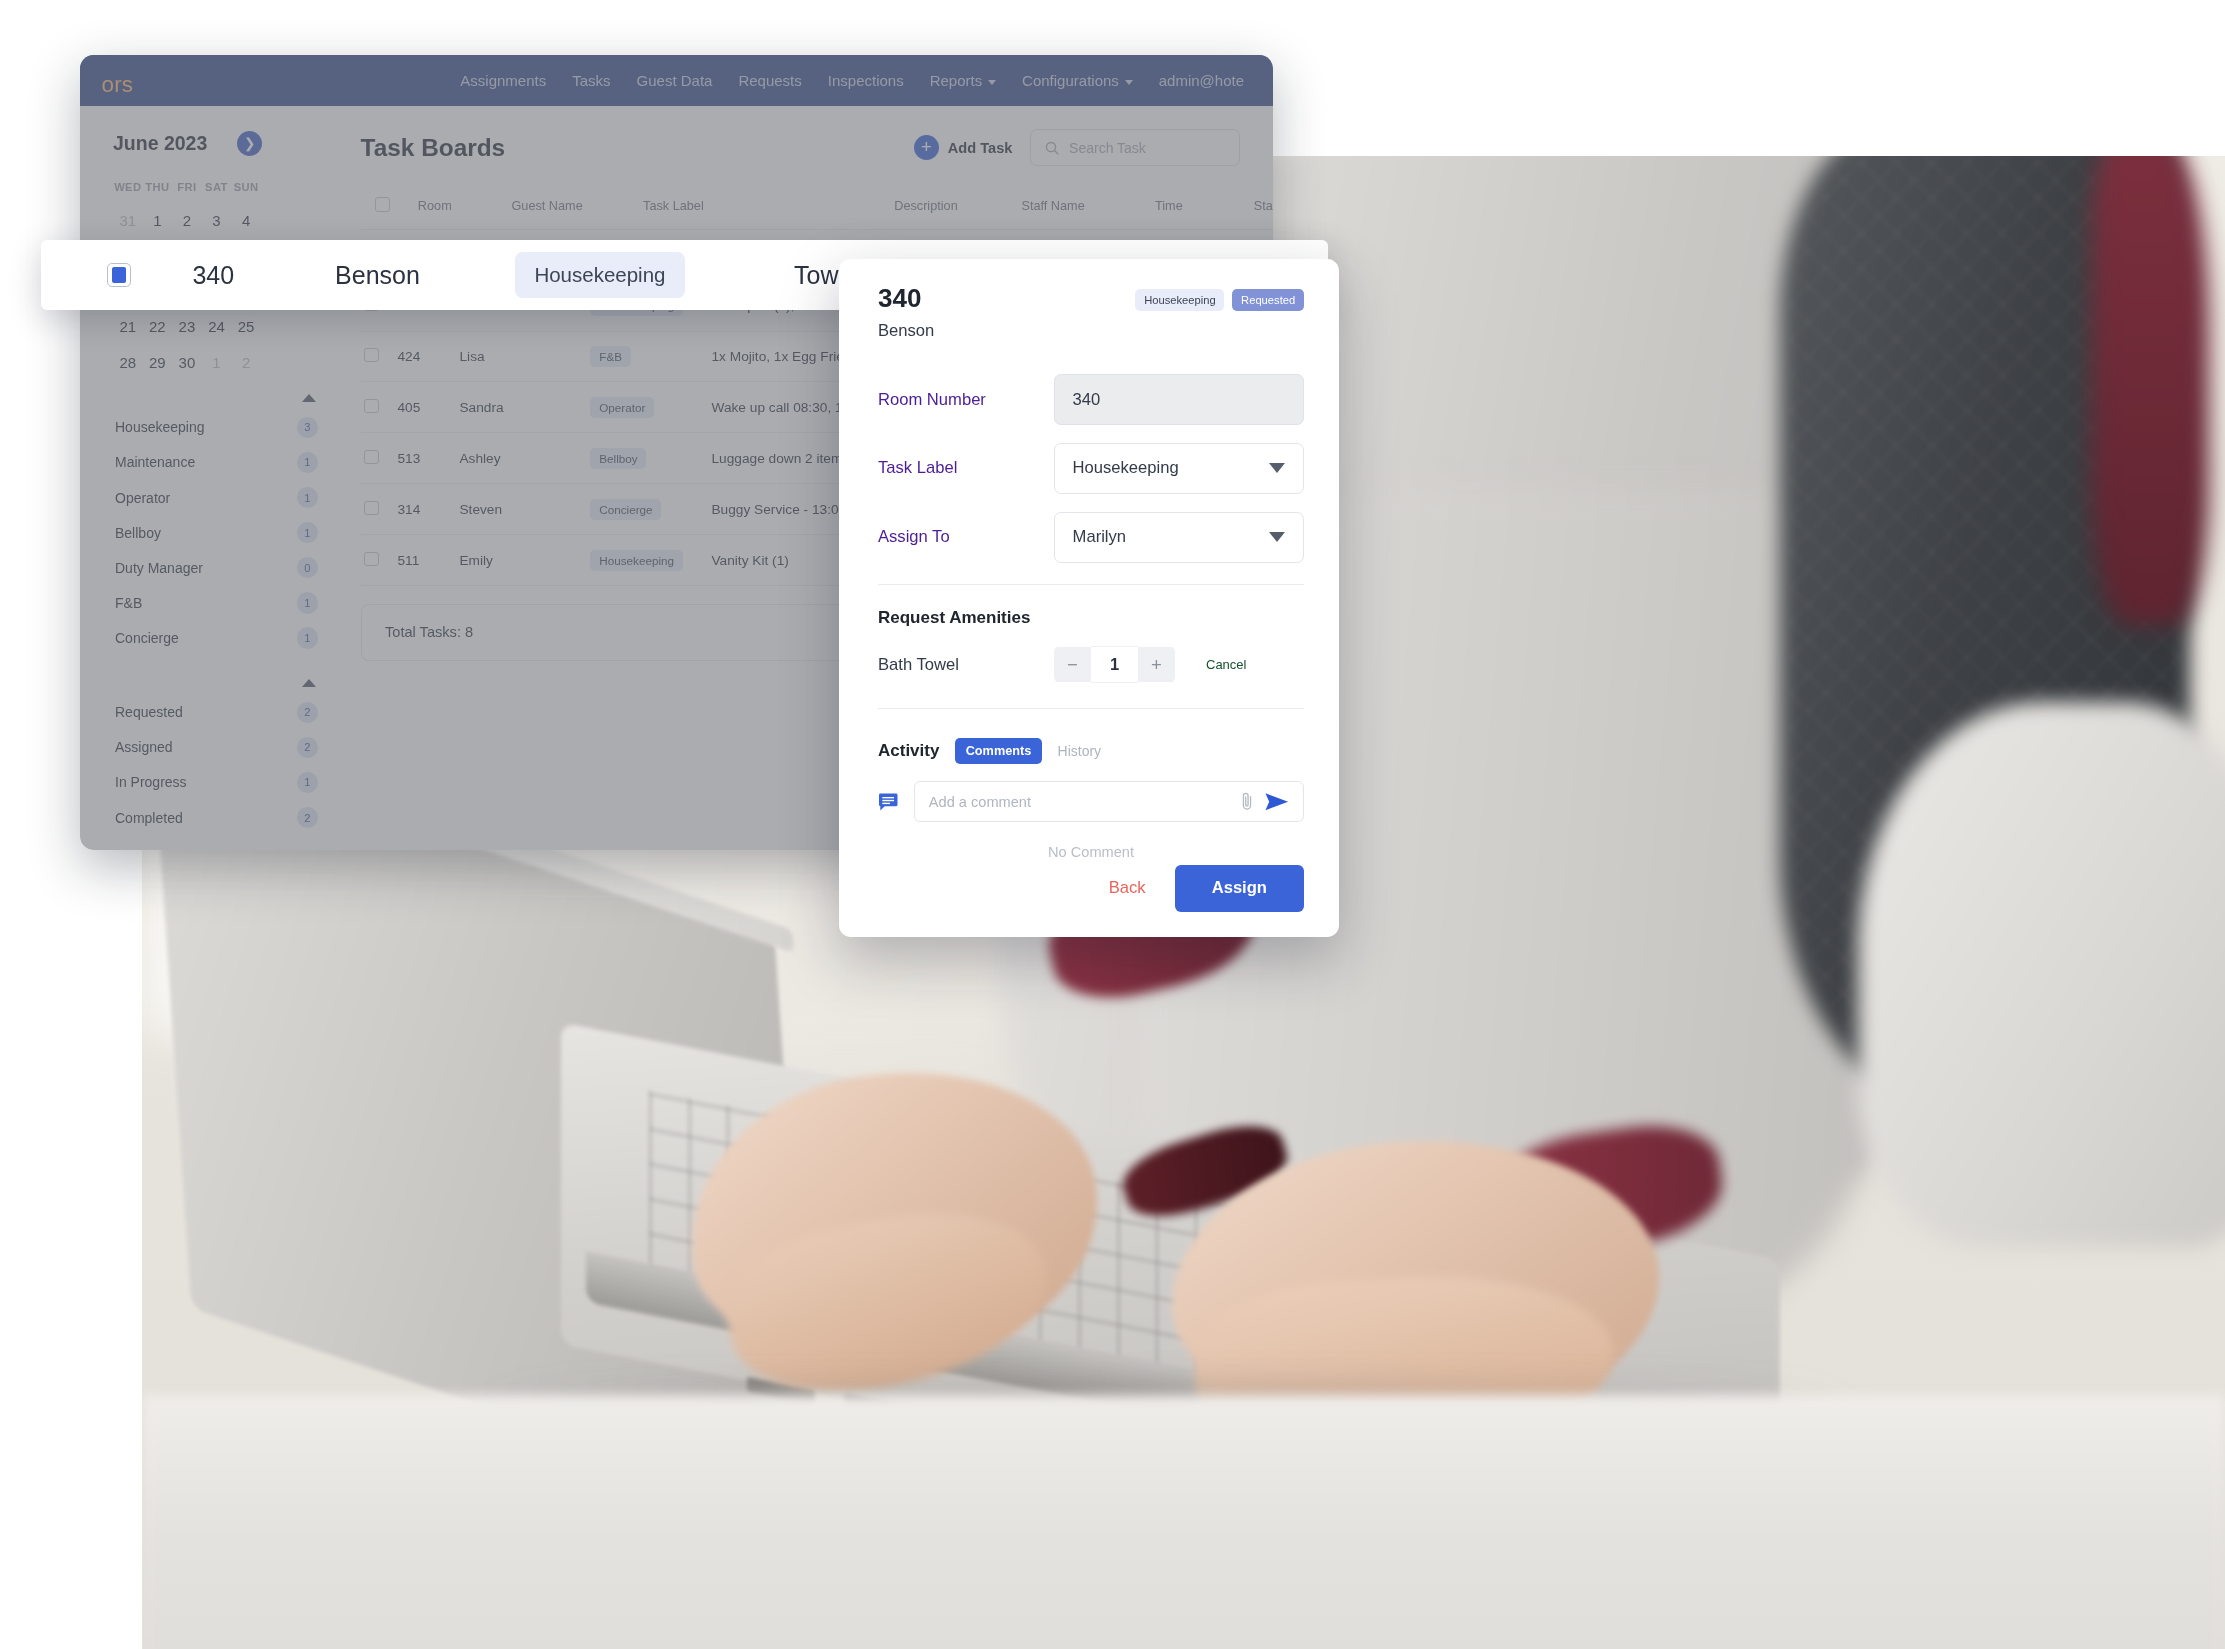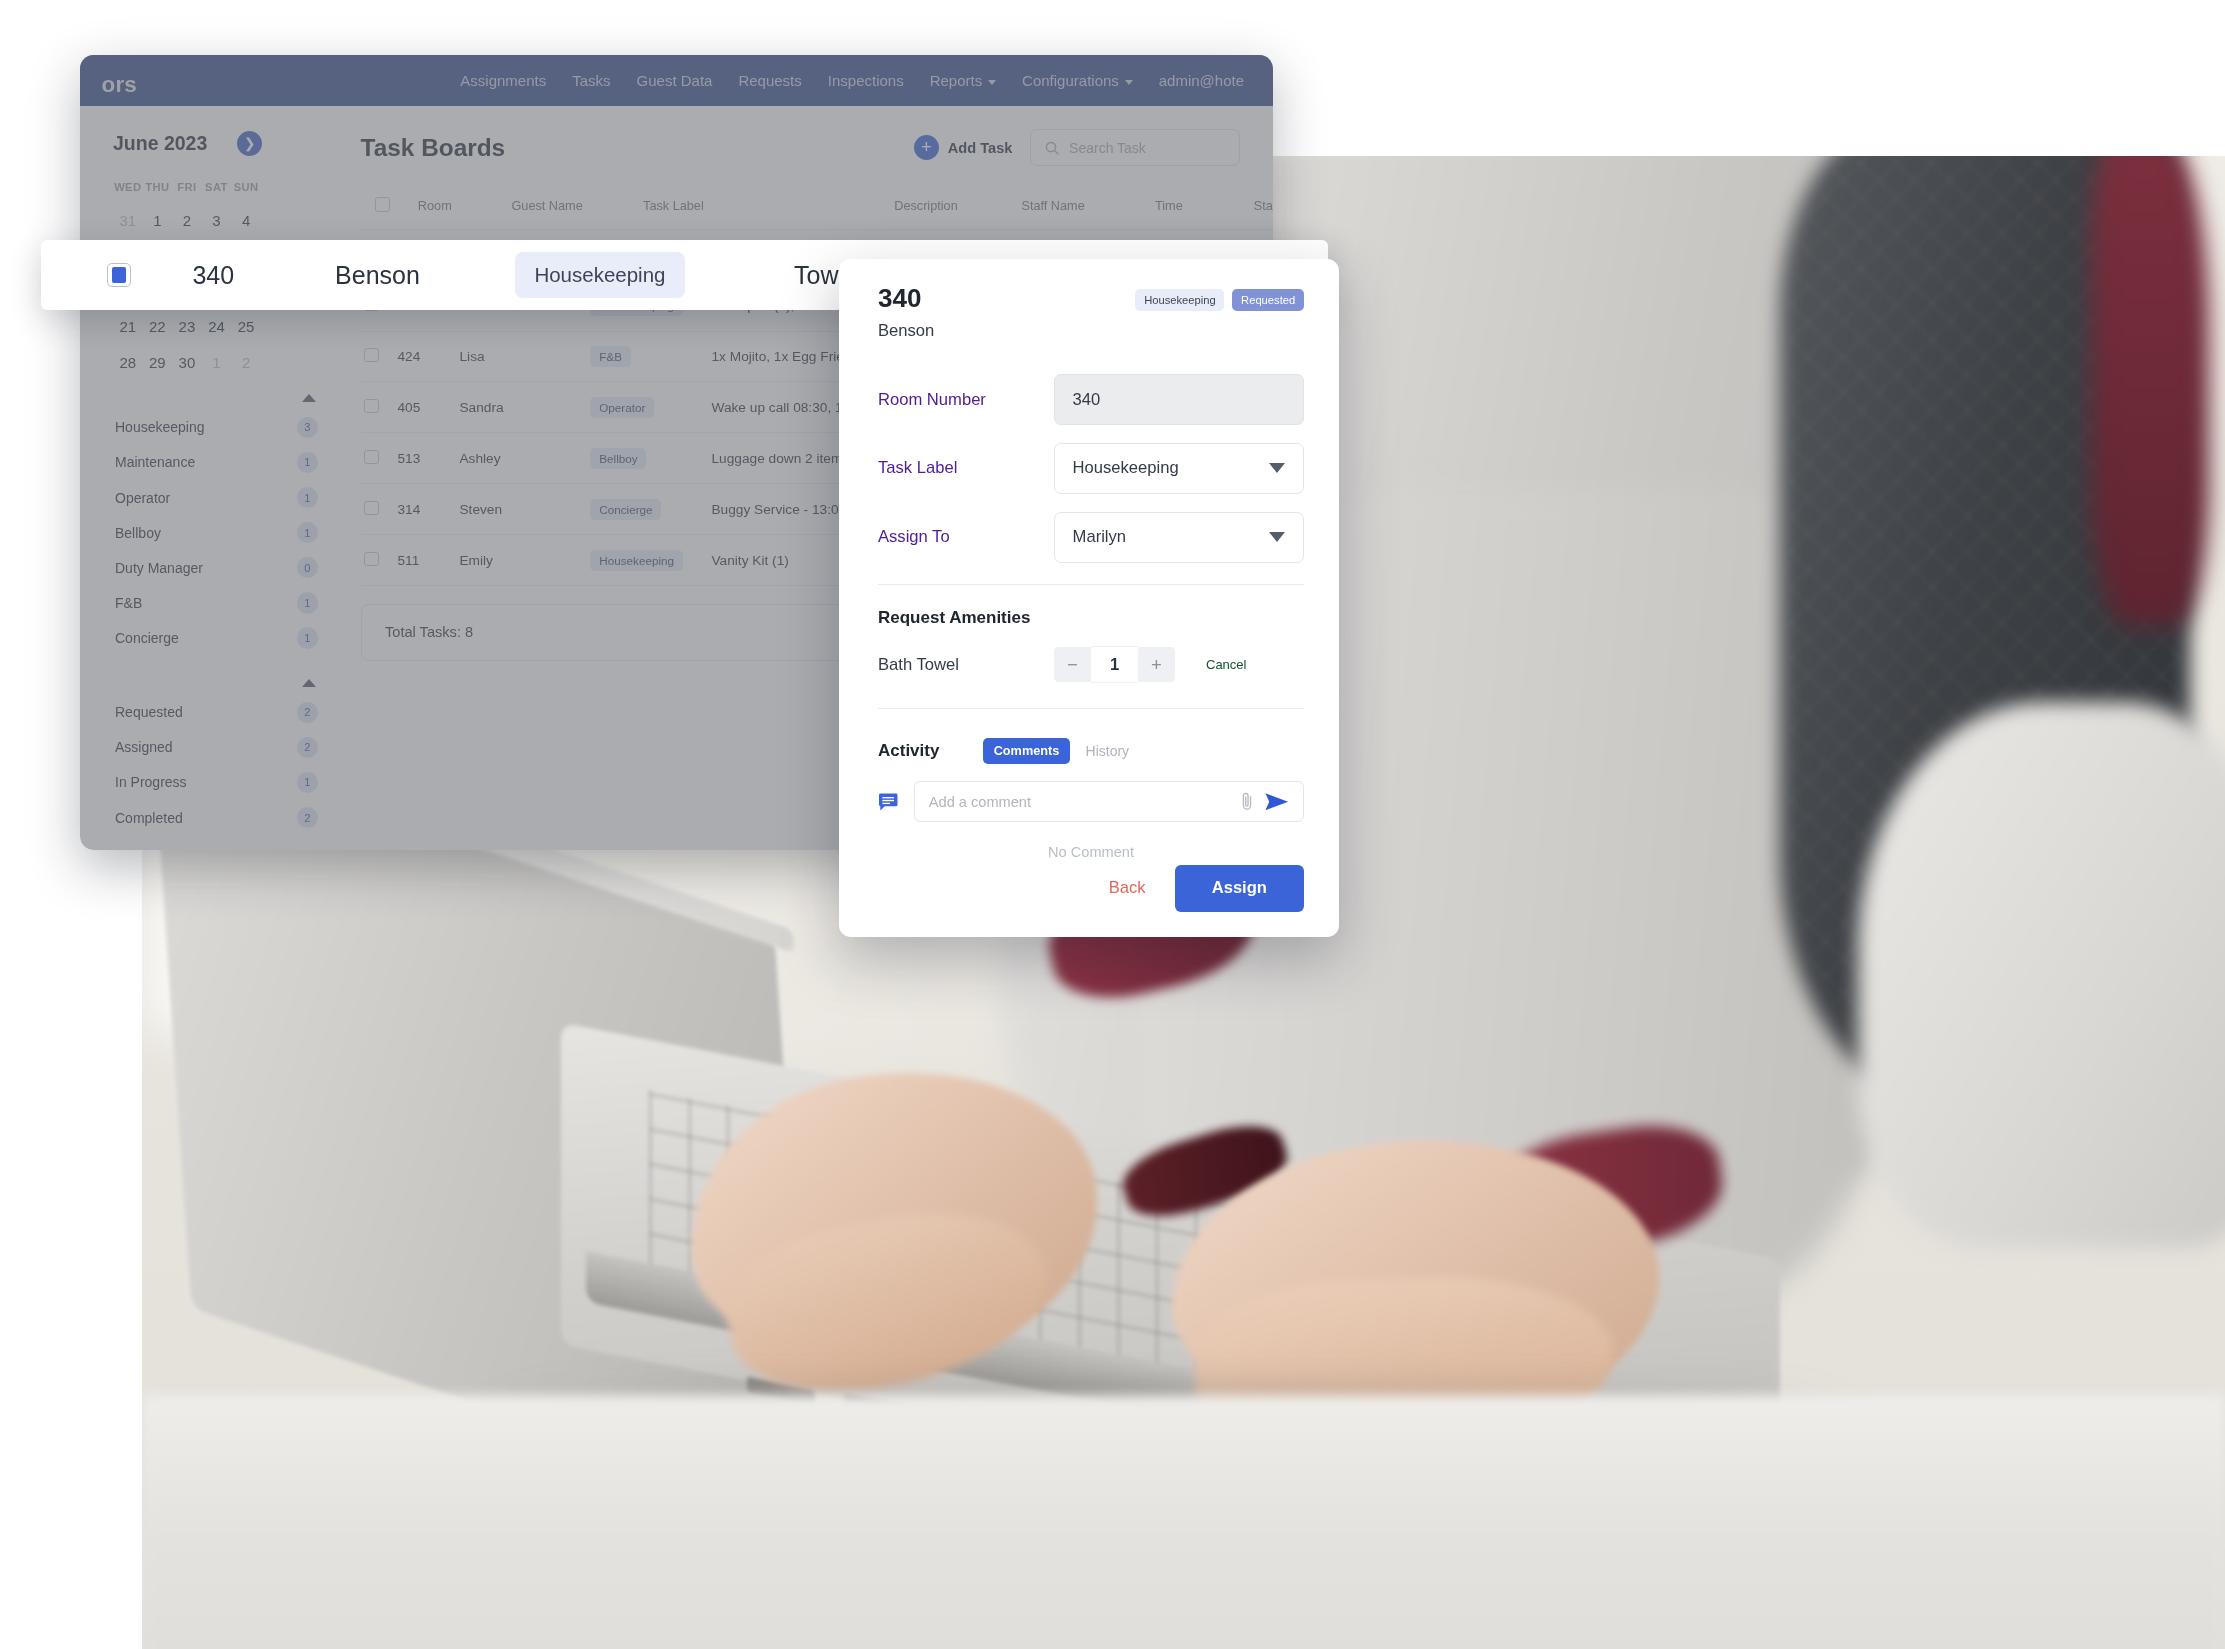--- a/index.html
+++ b/index.html
@@ -220,23 +220,23 @@
   
   .navbar {
     height: 51px;
     background: #3a4d8f;
     display: flex;
     align-items: center;
     padding: 0 29px 0 21.5px;
     box-sizing: border-box;
   }
   .brand {
-    color: #e5e5e5;
+    color: #fdba74;
     font-size: 22.4px;
-    font-weight: 700;
+    font-weight: 400;
     letter-spacing: 0.2px;
     margin-top: 8px;
   }
   .nav-links {
     margin-left: auto;
     display: flex;
     align-items: flex-end;
     gap: 26px;
   }
   .nav-link {
@@ -448,21 +448,21 @@
     background:#fff; color:#2b3240; font-size:16.6px; font-weight:600;
     border-top:1px solid #eef0f3; border-bottom:1px solid #eef0f3;
   }
   .amen-cancel { margin-left: 31px; color:#14532d; font-size:13px;}
 
   .m-activity { margin-top: 29px; }
   .act-head { display:flex; align-items:center; gap:15.6px;}
   .act-title { font-size:17px; font-weight:700; color:#20262f;}
   .act-tab-on {
     background:#3a64d8;color:#fff;font-size:12.7px;font-weight:700;
-    padding:5.9px 10.7px;border-radius:4.9px;margin-left:28px;
+    padding:5.9px 10.7px;border-radius:4.9px;
   }
   .act-tab-off { color:#aeb3bd; font-size:14px;}
   .comment-row { display:flex; align-items:center; gap:15.6px; margin-top:17.6px;}
   .comment-input {
     flex:1; height:41px; box-sizing:border-box;
     border:1px solid #e2e5ea; border-radius:5.9px;
     display:flex;align-items:center; padding: 0 13.7px;
     font-size:14.6px; color:#b0b5bf;
   }
   .ci-icons { margin-left:auto; display:flex; align-items:center; gap:11.7px;}

